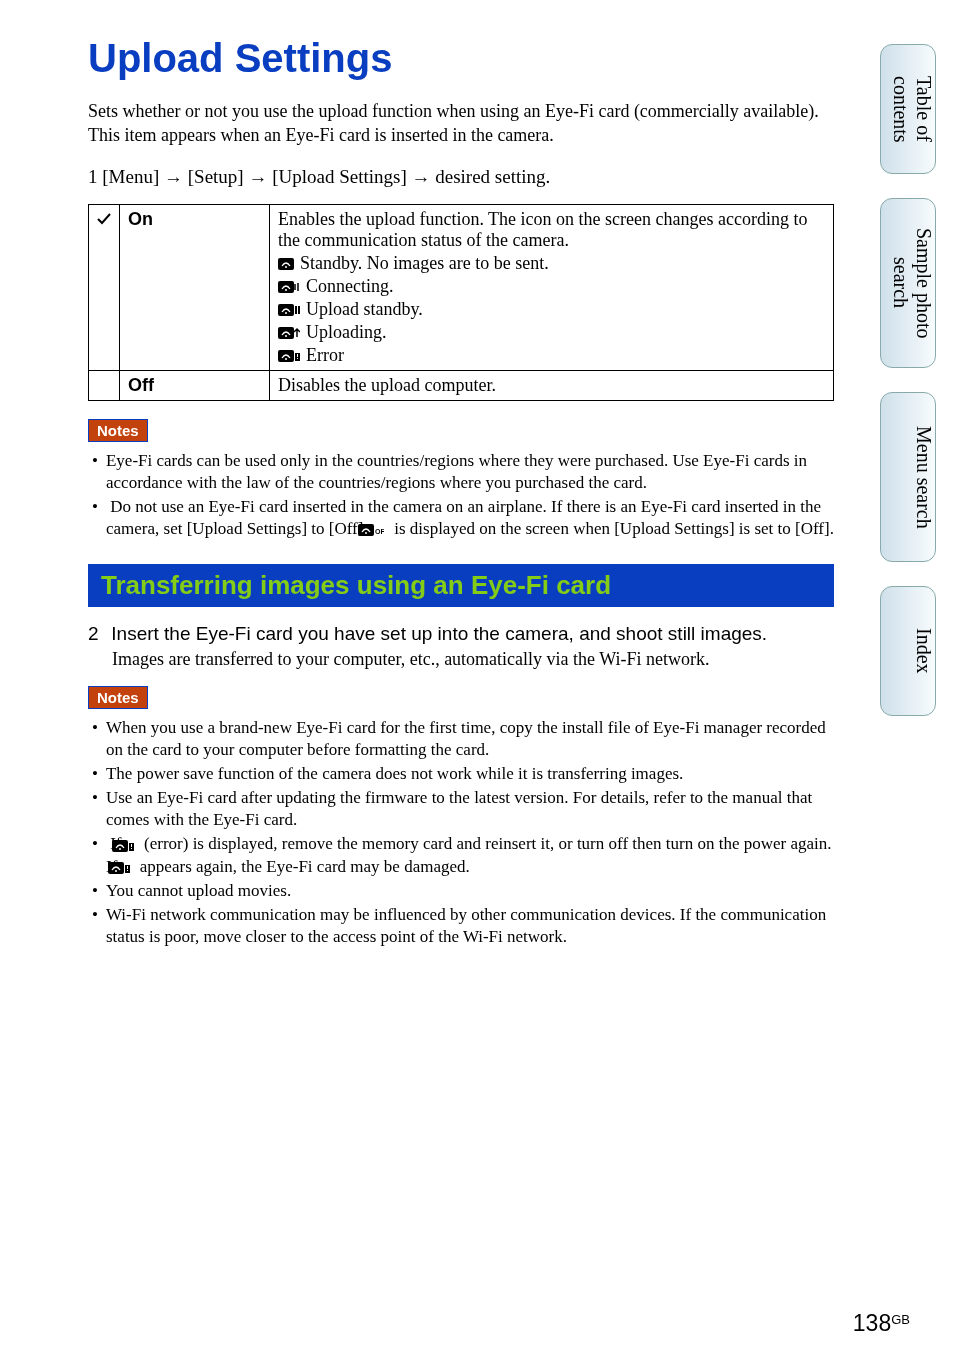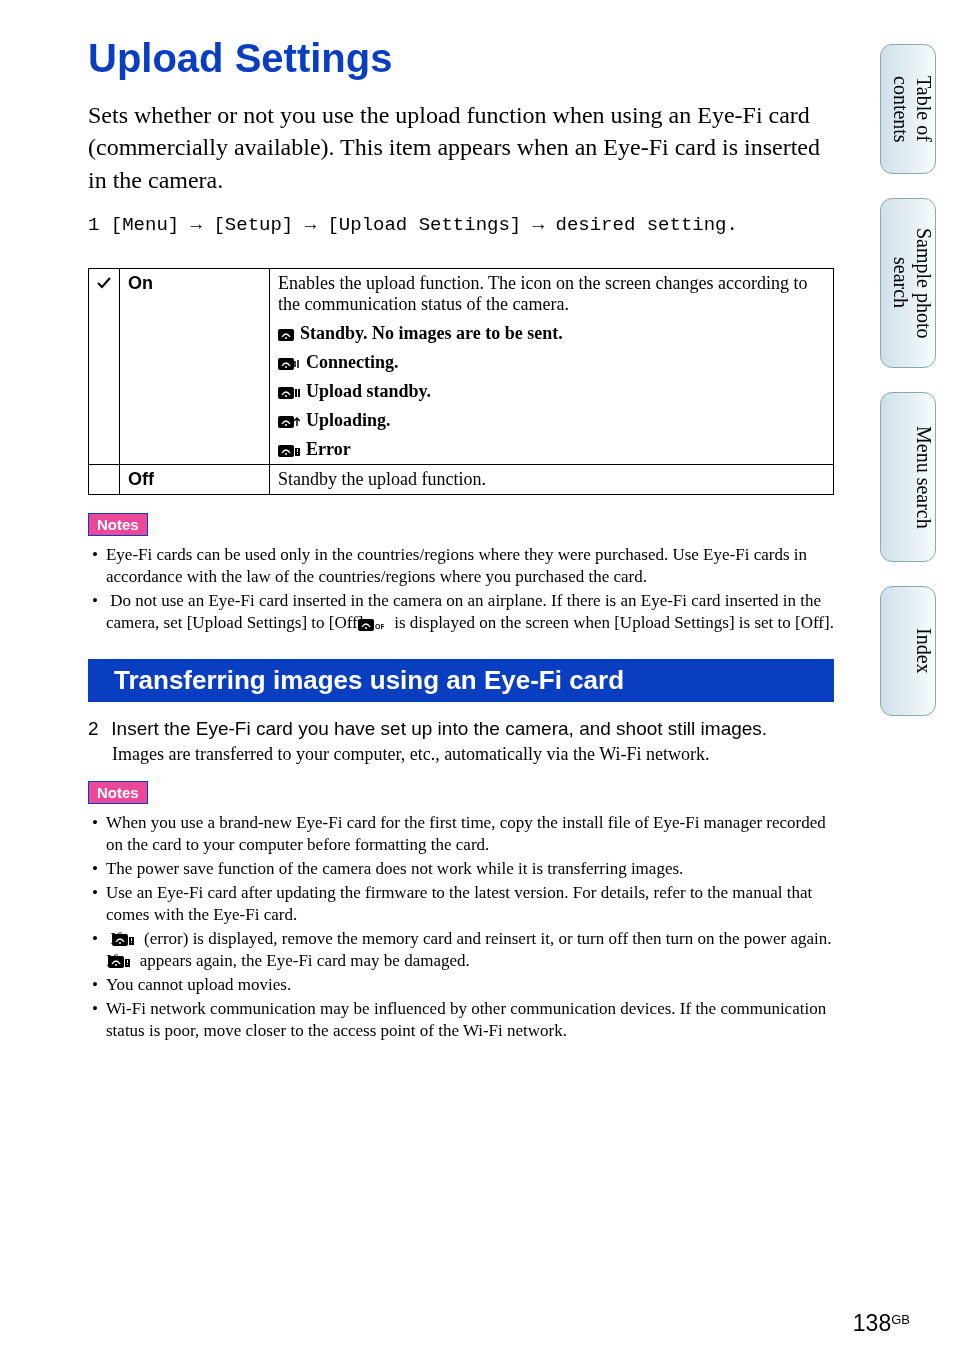--- a/index.html
+++ b/index.html
@@ -19,46 +19,46 @@
     width: 746px;
   }
   .title {
     color: #0a3ec1;
     font-family: Arial, Helvetica, sans-serif;
     font-weight: bold;
     font-size: 40px;
     margin-bottom: 18px;
   }
   .intro {
-    font-size: 24px;
+    font-size: 18px;
     line-height: 1.35;
     margin-bottom: 18px;
   }
   .step-first {
-    font-family: Liberation Mono, monospace;
+    font-family: Liberation Serif, serif;
     font-size: 19px;
-    margin-bottom: 32px;
+    margin-bottom: 16px;
   }
   table.options {
     border-collapse: collapse;
     width: 100%;
     margin-bottom: 18px;
     border-radius: 6px;
   }
   table.options td {
     border: 1px solid #000;
     padding: 4px 8px;
     vertical-align: top;
     font-size: 18px;
   }
   .col-icon { width: 28px; text-align: left; font-size:16px;}
   .col-name { width: 150px; font-family: Arial, sans-serif; font-weight: bold; }
   .notes-tag {
     display: inline-block;
-    background: #ec4899;
+    background: #c2410c;
     color: #fff;
     border: 1px solid #0a3ec1;
     font-family: Arial, sans-serif;
     font-weight: bold;
     font-size: 15px;
     padding: 2px 8px;
     margin-bottom: 8px;
   }
   ul.notes {
     list-style: none;
@@ -71,25 +71,25 @@
     padding-left: 18px;
     text-indent: -14px;
     margin-bottom: 2px;
   }
   ul.notes li::before {
     content: "•";
     margin-right: 8px;
   }
   .section-banner {
     background: #0a3ec1;
-    color: #ffffff;
+    color: #84cc16;
     font-family: Arial, Helvetica, sans-serif;
     font-weight: bold;
     font-size: 26px;
-    padding: 6px 26px;
+    padding: 6px 13px;
     margin-bottom: 16px;
   }
   .steps {
     margin-bottom: 16px;
   }
   .step {
     margin-bottom: 10px;
   }
   .step .step-head {
     font-family: Arial, sans-serif;
@@ -132,21 +132,21 @@
   .tab-menu { height: 170px; }
   .tab-index { height: 130px; }
   .page-num {
     position: absolute;
     right: 44px;
     bottom: 20px;
     font-family: Arial, sans-serif;
     font-size: 23px;
   }
   .page-num sup { font-size: 13px; vertical-align: top; position:relative; top:2px;}
-  .status-line { margin-top:8px;font-weight:bold; }
+  .status-line { margin-top:2px; }
 </style>
 </head>
 <body>
 
 <div class="side-tabs">
   <div class="tab tab-toc">Table of contents</div>
   <div class="tab tab-sample">Sample photo search</div>
   <div class="tab tab-menu">Menu search</div>
   <div class="tab tab-index">Index</div>
 </div>
@@ -200,21 +200,21 @@
                   <circle cx="8" cy="9" r="1" fill="#fff"></circle>
                   <rect x="17" y="3" width="5" height="8" fill="#000"></rect>
                   <rect x="19" y="4" width="1" height="3" fill="#fff"></rect>
                   <rect x="19" y="8" width="1" height="1" fill="#fff"></rect>
                 </svg></span><span>Error</span></div>
       </td>
     </tr>
     <tr>
       <td class="col-icon"></td>
       <td class="col-name">Off</td>
-      <td>Standby the upload function.</td>
+      <td>Disables the upload computer.</td>
     </tr>
   </tbody>
     </table>
 
   <div class="notes-tag">Notes</div>
   <ul class="notes">
     <li>Eye-Fi cards can be used only in the countries/regions where they were purchased. Use Eye-Fi cards in accordance with the law of the countries/regions where you purchased the card.</li>
     <li>
       <span>Do not use an Eye-Fi card inserted in the camera on an airplane. If there is an Eye-Fi card inserted in the camera, set [Upload Settings] to [Off]. </span><span class="icon-inline"><svg width="26" height="12" viewBox="0 0 26 12">
             <rect x="0" y="0" width="16" height="12" rx="2" fill="#000"></rect>

